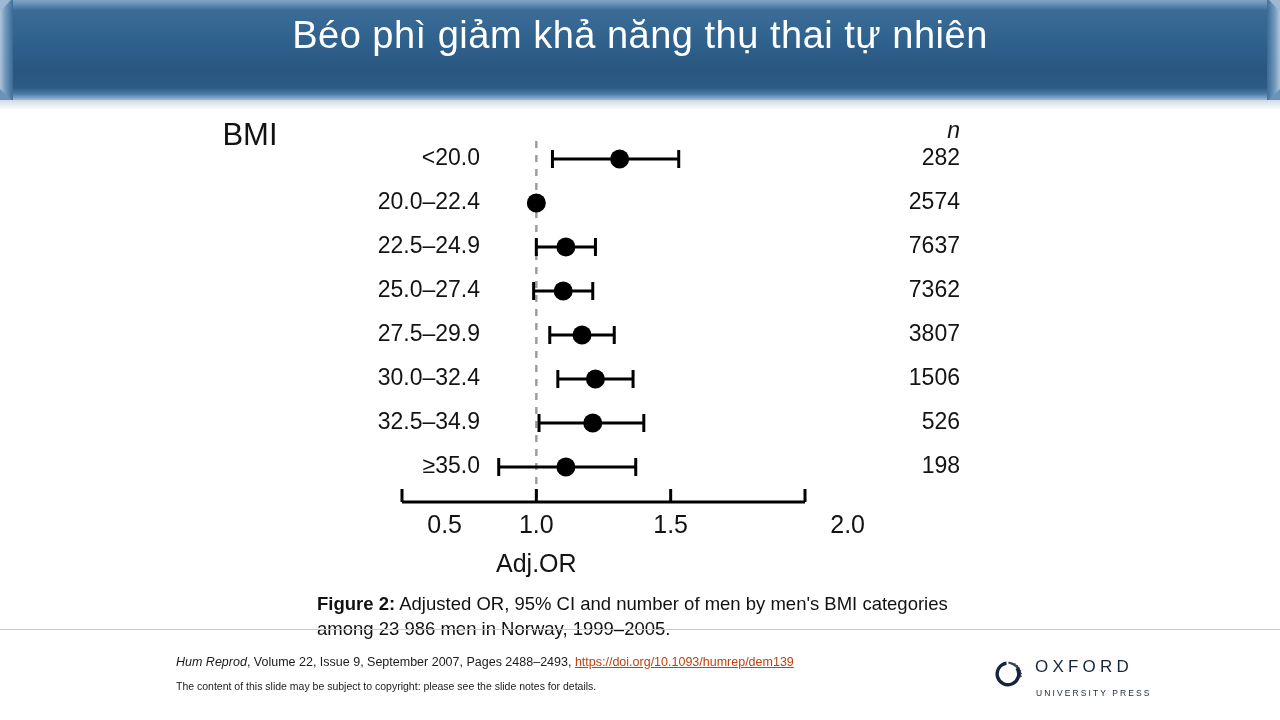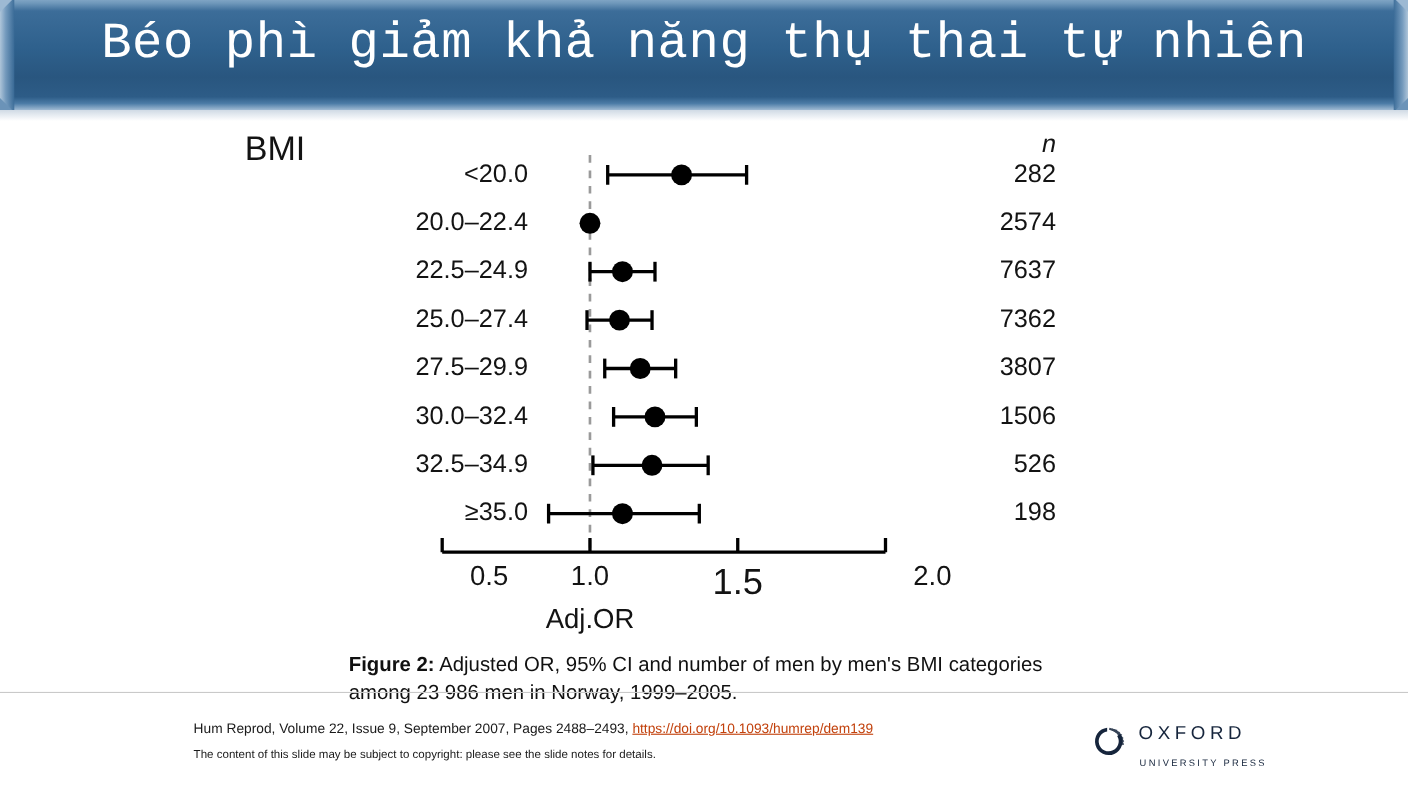--- a/index.html
+++ b/index.html
@@ -62,24 +62,24 @@
     position: absolute; right: 0; bottom: 0;
     width: 0; height: 0;
     border-bottom: 11px solid #6b93b8;
     border-left: 11px solid transparent;
   }
   #title-text {
     position: absolute;
     left: 0; right: 0; top: 14px;
     text-align: center;
     color: #ffffff;
-    font-size: 46px;
+    font-size: 38px;
     font-weight: 400;
     letter-spacing: 0.5px;
-    font-family: Liberation Mono, monospace;
+    font-family: Liberation Sans, sans-serif;
     white-space: nowrap;
   }
   #banner-shadow {
     position: absolute;
     left: 0; top: 100px; width: 1280px; height: 10px;
     background: linear-gradient(to bottom, rgba(120,150,180,0.35), rgba(255,255,255,0));
   }
 
   
   #figure-area {
@@ -143,21 +143,21 @@
 
   
   #footer-citation {
     position: absolute;
     left: 176px; top: 655px;
     font-size: 12.5px;
     color: #1a1a1a;
     font-family: "Liberation Sans", sans-serif;
     white-space: nowrap;
   }
-  #footer-citation .journal { }
+  #footer-citation .journal { font-style: italic; }
   #footer-citation a.doi {
     color: #c2410c;
     text-decoration: underline;
   }
   #footer-copyright {
     position: absolute;
     left: 176px; top: 680px;
     font-size: 10.5px;
     color: #1a1a1a;
     font-family: "Liberation Sans", sans-serif;
@@ -272,21 +272,21 @@
     <div class="fig-label bmi-cat" style="top: 216px;">27.5–29.9</div>
     <div class="fig-label n-val" style="top: 216px;">3807</div>
     <div class="fig-label bmi-cat" style="top: 260px;">30.0–32.4</div>
     <div class="fig-label n-val" style="top: 260px;">1506</div>
     <div class="fig-label bmi-cat" style="top: 304px;">32.5–34.9</div>
     <div class="fig-label n-val" style="top: 304px;">526</div>
     <div class="fig-label bmi-cat" style="top: 348px;">≥35.0</div>
     <div class="fig-label n-val" style="top: 348px;">198</div>
     <div class="fig-label" style="top: 406px; left: 342px; width: 120px; text-align: right; font-size: 25px;">0.5</div>
     <div class="fig-label" style="top: 406px; left: 476.333px; width: 120px; text-align: center; font-size: 25px;">1.0</div>
-    <div class="fig-label" style="top: 406px; left: 610.667px; width: 120px; text-align: center; font-size: 33px;">1.5</div>
+    <div class="fig-label" style="top: 406px; left: 610.667px; width: 120px; text-align: center; font-size: 25px;">1.5</div>
     <div class="fig-label" style="top: 406px; left: 745px; width: 120px; text-align: right; font-size: 25px;">2.0</div>
     <div class="fig-label" style="top: 445px; left: 386.333px; width: 300px; text-align: center; font-size: 25px;">Adj.OR</div>
   </div>
 
 <div id="caption">
   <b>Figure 2:</b><span> Adjusted OR, 95% CI and number of men by men's BMI categories among 23 986 men in Norway, 1999–2005.</span>
 </div>
 
 <div id="divider"></div>
 

